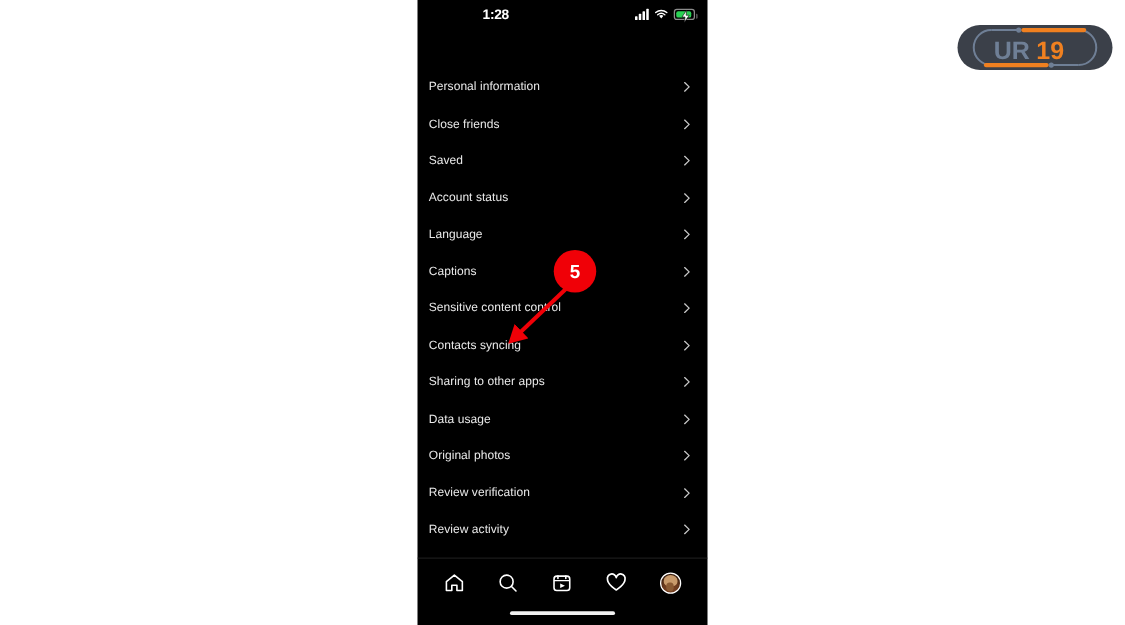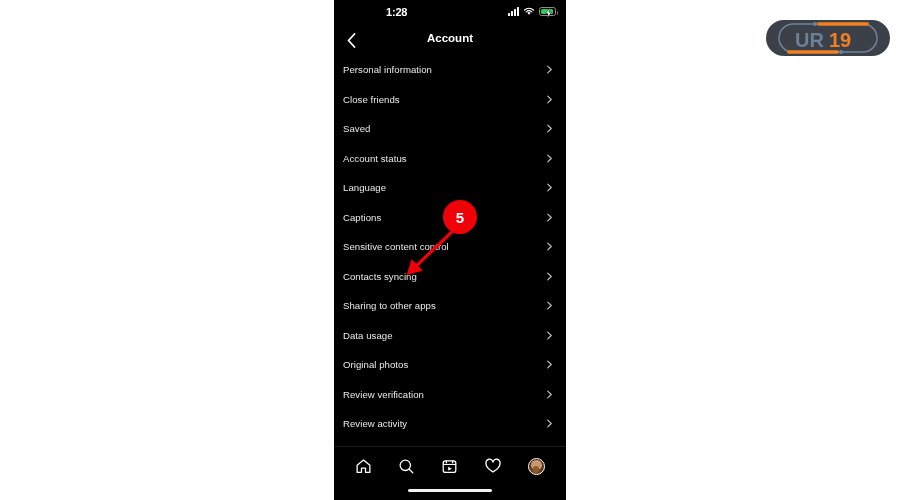--- a/index.html
+++ b/index.html
@@ -265,28 +265,20 @@
       </svg>
       <span class="batt">
         <span class="batt-fill"></span>
         <svg class="batt-bolt" viewBox="0 0 7 10">
           <path d="M4.4 0 L0.6 5.6 H3 L2.4 10 L6.4 4.2 H3.9 Z" fill="#ffffff" stroke="#0a0a0a" stroke-width="0.5"></path>
         </svg>
       </span>
     </div>
   </div>
 
-  <div id="header">
-    <div id="back-btn">
-      <svg width="9" height="15" viewBox="0 0 9 15">
-        <path d="M7.5 1 L1.5 7.5 L7.5 14" stroke="#ffffff" stroke-width="1.8" fill="none" stroke-linecap="round" stroke-linejoin="round"></path>
-      </svg>
-    </div>
-    <div id="page-title">Account</div>
-  </div>
 
   <div id="menu-list">
 
     <div class="menu-row">
       <span class="menu-label">Personal information</span>
       <svg class="chev" viewBox="0 0 10 10">
           <path d="M3 1.2 L7 5 L3 8.8" stroke="#d8d8d8" stroke-width="1.2" fill="none" stroke-linecap="round" stroke-linejoin="round"></path>
         </svg>
     </div>
 

